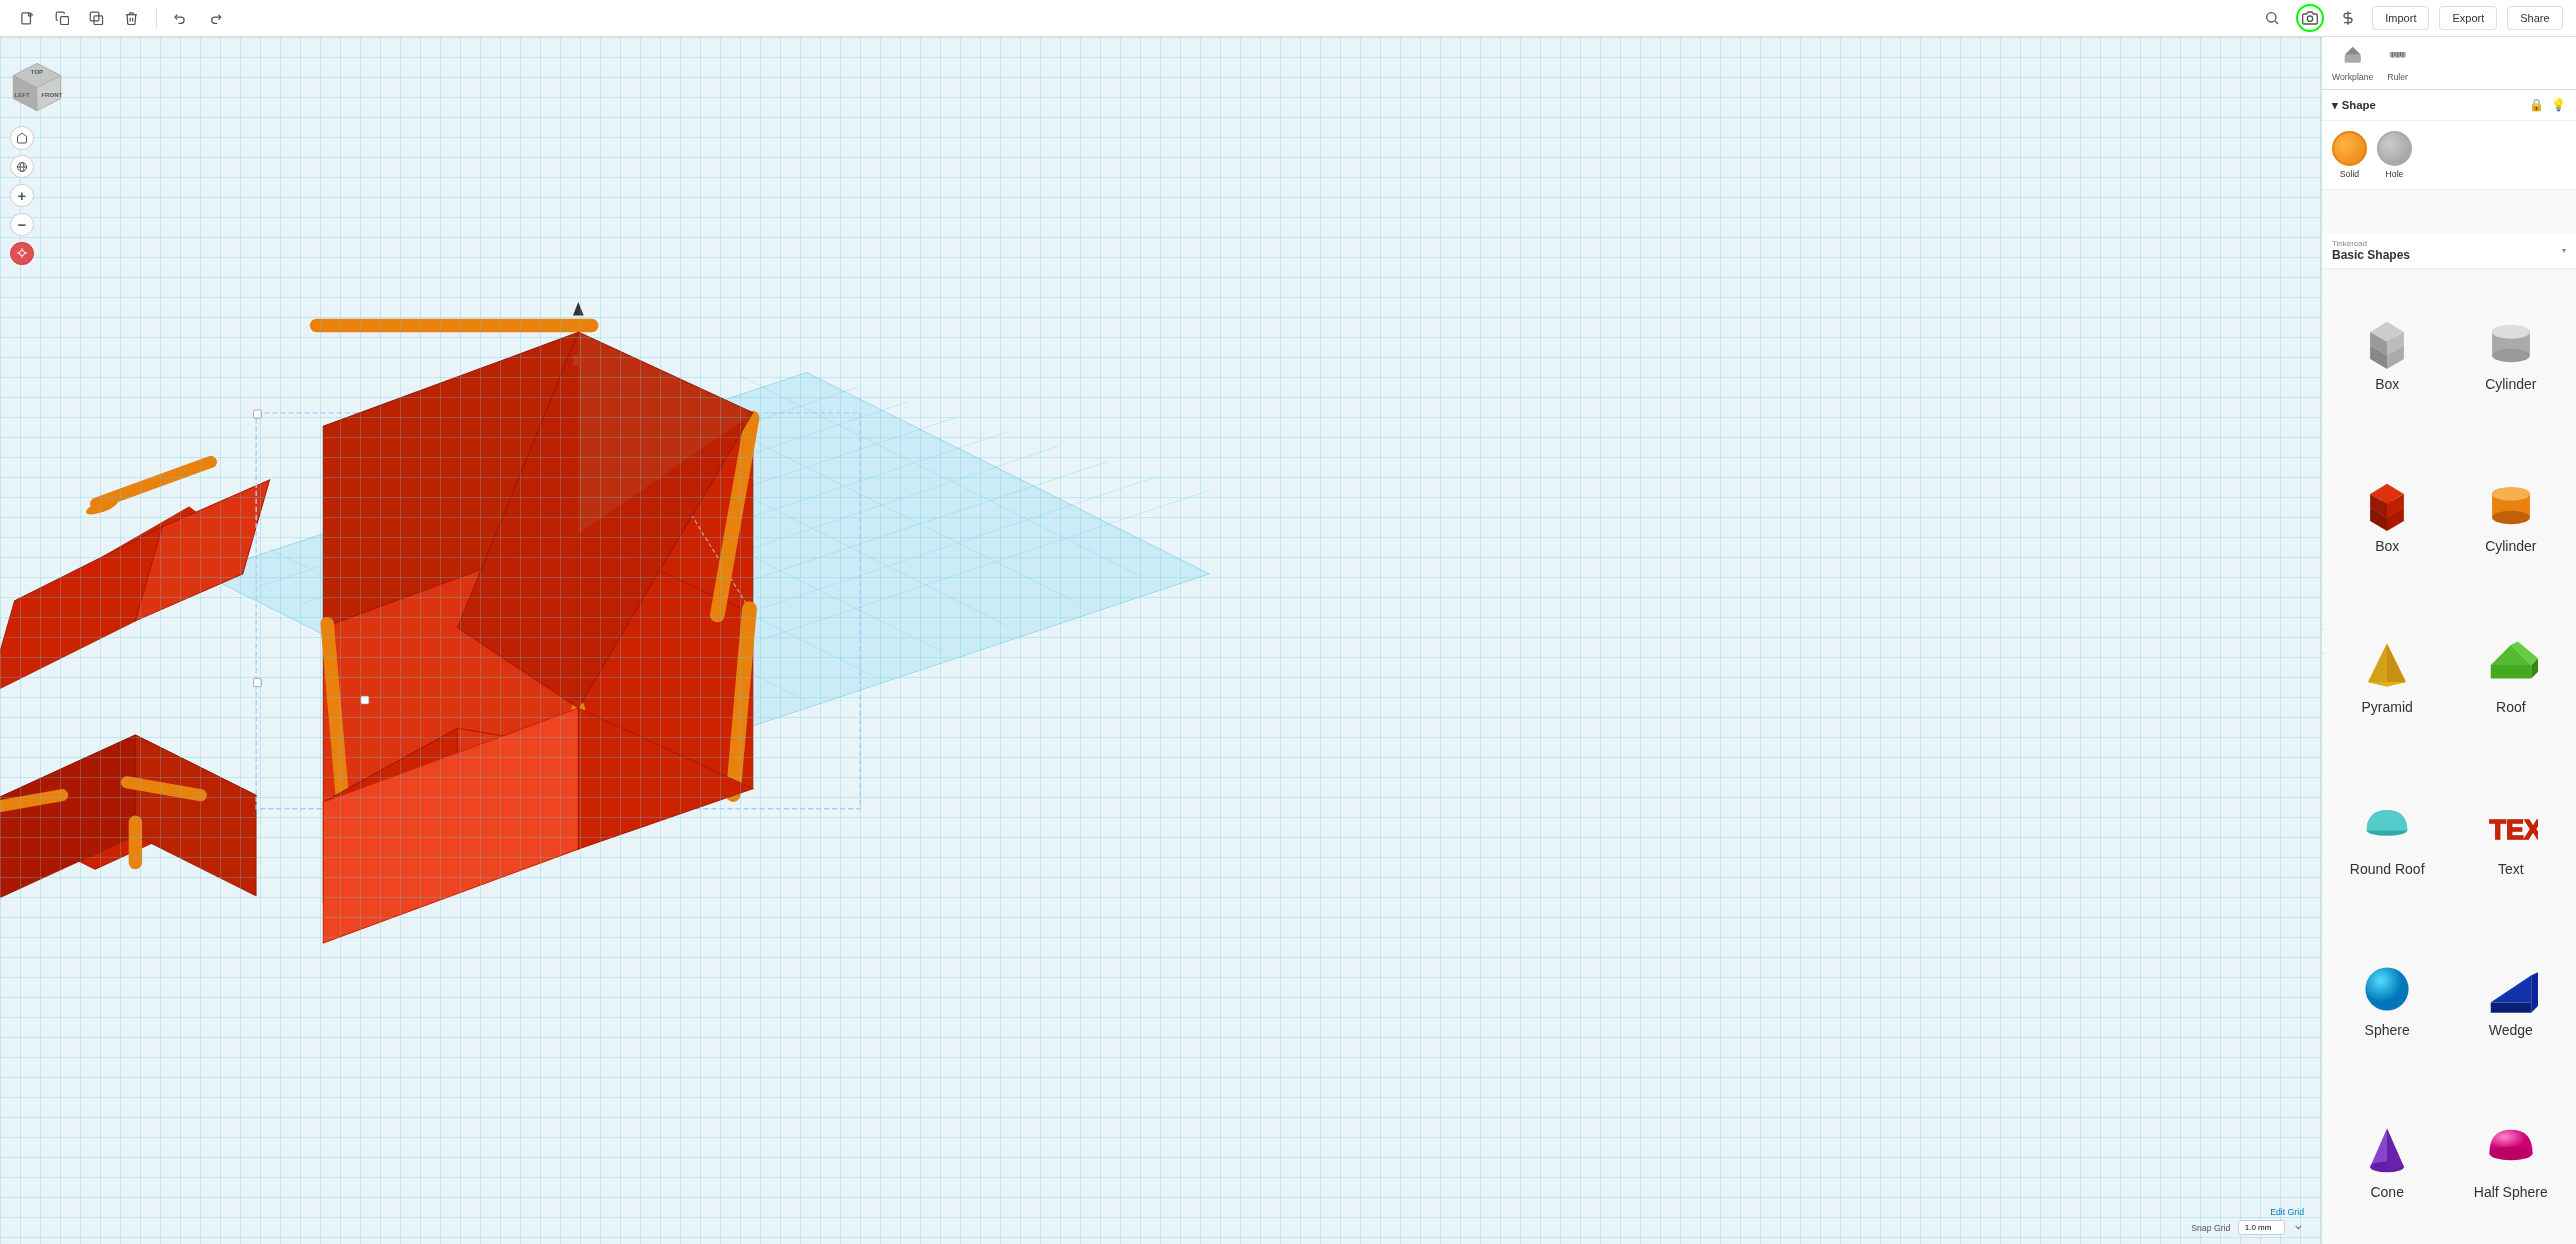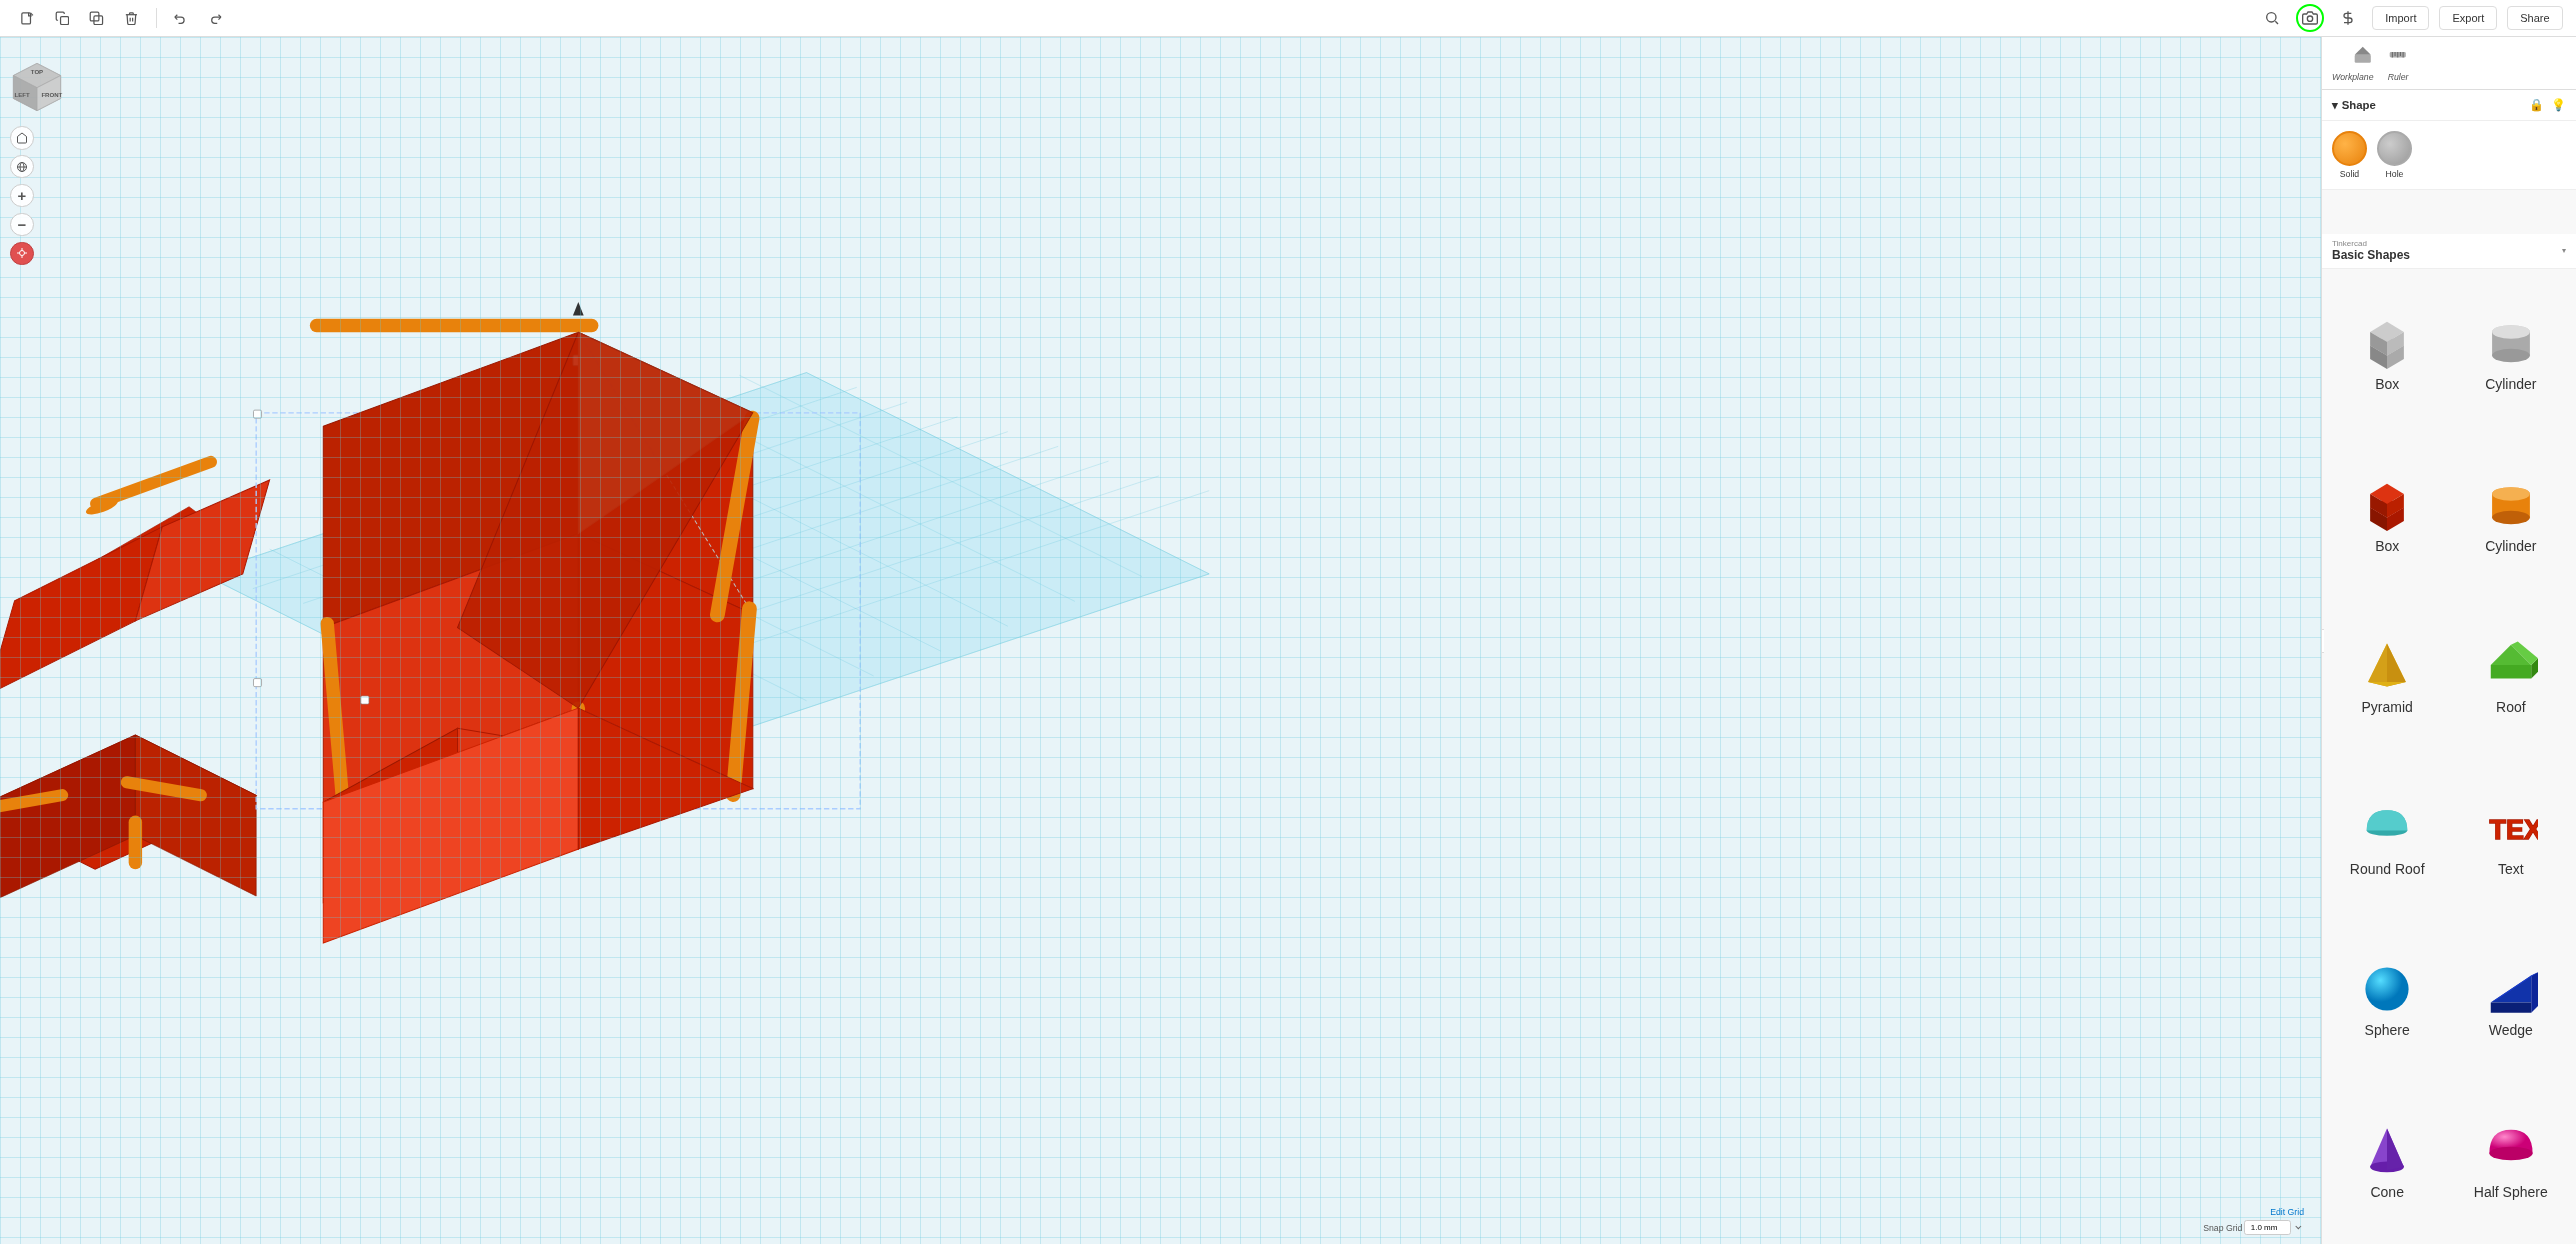--- a/index.html
+++ b/index.html
@@ -194,26 +194,25 @@
     .library-header {
       background: #ffffff;
       border-bottom: 0.7px solid #ddd;
       padding: 6.7px 10px;
       display: flex;
       gap: 13.4px;
     }
     .lib-tab {
       display: flex;
       flex-direction: column;
-      align-items: flex-end;
+      align-items: center;
       cursor: pointer;
       gap: 2.7px;
       font-size: 8.7px;
       color: #555;
-      font-style: italic;
     }
     .lib-tab-icon {
       font-size: 16px;
     }
 
     
     .category-selector {
       background: #fff;
       padding: 5.4px 10px;
       border-bottom: 0.7px solid #eee;
@@ -297,21 +296,21 @@
       display: flex;
       flex-direction: column;
       align-items: flex-end;
       gap: 3.4px;
       font-size: 8.7px;
       color: #555;
     }
     .snap-grid-row {
       display: flex;
       align-items: center;
-      gap: 2px;
+      gap: 8px;
     }
     .snap-input {
       padding: 2px 5.4px;
       border: 0.7px solid #ccc;
       border-radius: 2.7px;
       font-size: 8px;
       width: 47px;
     }
 
     

